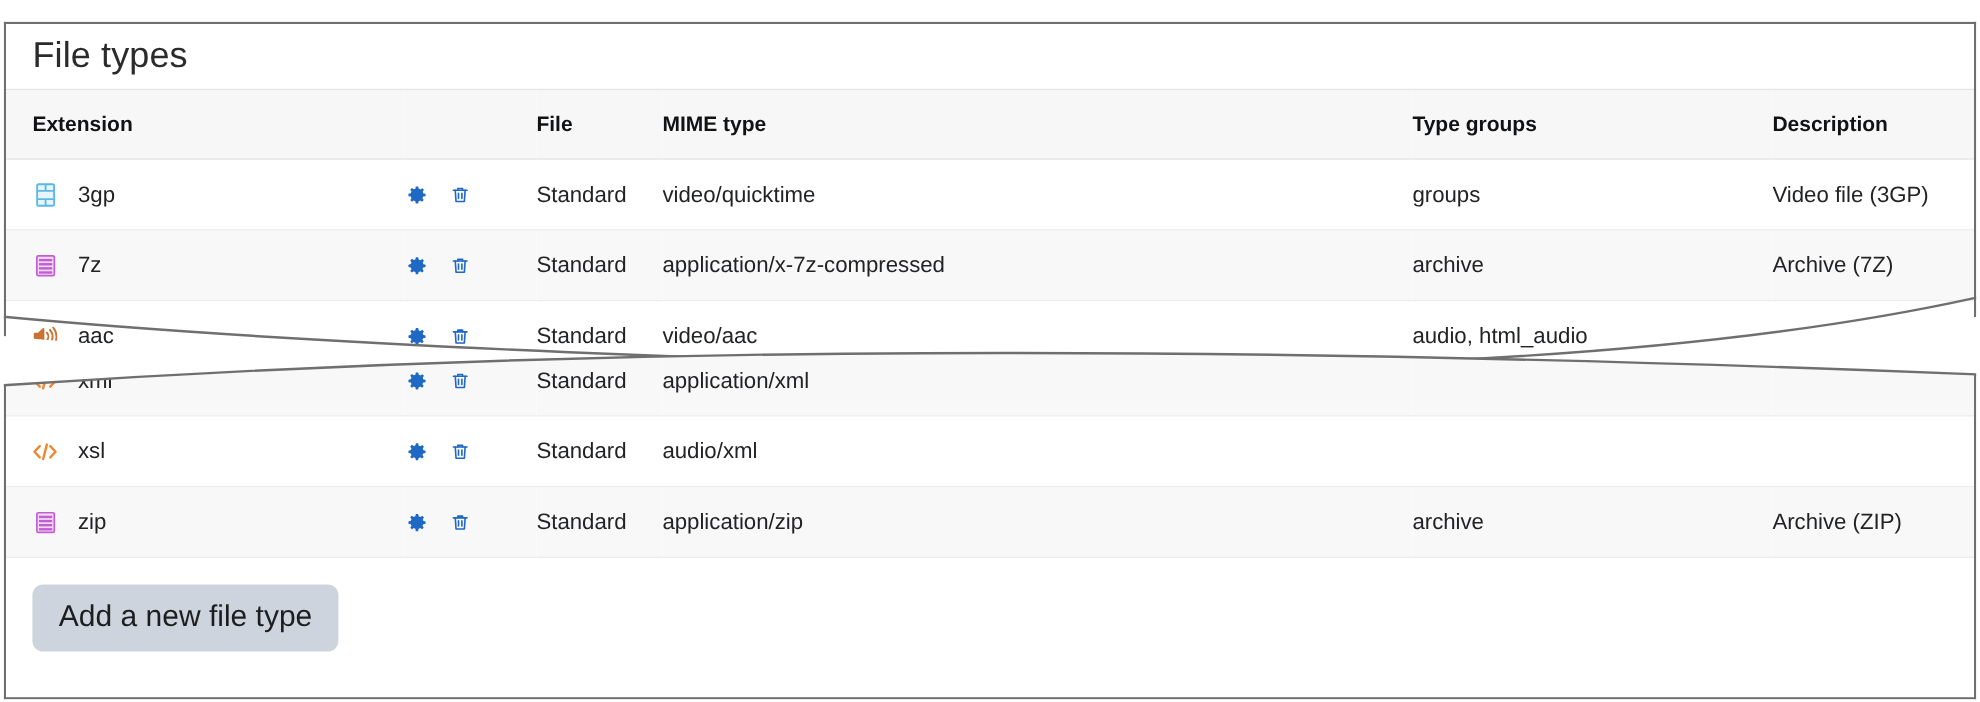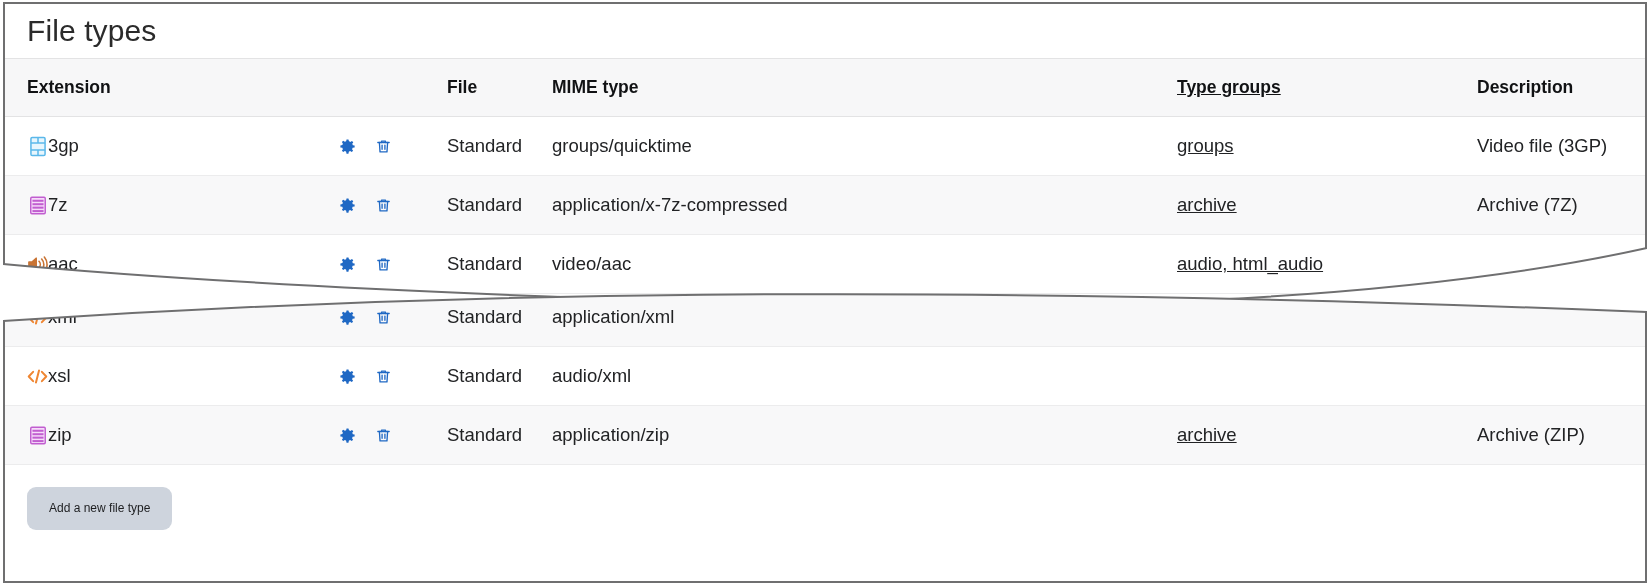--- a/index.html
+++ b/index.html
@@ -26,21 +26,21 @@
     left: 3px;
     width: 1644px;
     background: #ffffff;
     border: 2px solid #6f6f70;
     box-sizing: border-box;
     overflow: hidden;
   }
 
   
   #panel-top {
-    top: 2px;
+    top: 18px;
     height: 333px;
     border-bottom: none;
     -webkit-clip-path: path("M0,0 H1644 V246 C1400,300 1050,312 700,300 C420,291 170,278 0,262 Z");
     clip-path: path("M0,0 H1644 V246 C1400,300 1050,312 700,300 C420,291 170,278 0,262 Z");
   }
   
   #tear-top {
     position: absolute;
     left: 3px;
     top: 2px;
@@ -109,29 +109,30 @@
     overflow: hidden;
   }
   tbody tr.odd  { background: #ffffff; }
   tbody tr.even { background: #f8f8f9; }
 
   
   .c-ext   { width: 310px; padding-left: 22px !important; }
   .c-act   { width: 110px; }
   .c-type  { width: 105px; }
   .c-mime  { width: 625px; }
-  .c-grp   { width: 300px; text-decoration: underline; }
+  .c-grp   { width: 300px; }
   .c-desc  { width: 280px; }
 
   thead .c-ext  { padding-left: 22px !important; margin-left: 20px; }
 
   
   .ext-cell {
     display: flex;
     align-items: center;
+    gap: 17px;
   }
   .ext-label { line-height: 1; }
 
   
   .actions {
     display: flex;
     align-items: center;
     gap: 16px;
   }
   .icon-btn {
@@ -158,21 +159,21 @@
     padding: 22px 0 0 22px;
     background: #ffffff;
   }
   .btn-add {
     display: inline-block;
     background: #ced4dd;
     color: #1d1e20;
     border: none;
     border-radius: 9px;
     font-family: inherit;
-    font-size: 12px;
+    font-size: 25px;
     padding: 15px 22px 16px 22px;
     cursor: pointer;
     line-height: 1;
   }
 </style>
 </head>
 <body>
 
 <div class="page">
 
@@ -221,21 +222,21 @@
                   <svg width="17" height="19" viewBox="0 0 24 24" fill="none" stroke="#1f68c4" stroke-width="1.9" stroke-linecap="round" stroke-linejoin="round">
                     <path d="M4 6.4h16"></path>
                     <path d="M9.2 6.4V4.4h5.6v2"></path>
                     <path d="M6.2 6.4l.9 13.2h9.8l.9-13.2"></path>
                     <path d="M10 10v6M14 10v6"></path>
                   </svg>
                 </span>
               </span>
             </td>
             <td class="c-type">Standard</td>
-            <td class="c-mime">groups/quicktime</td>
+            <td class="c-mime">video/quicktime</td>
             <td class="c-grp">groups</td>
             <td class="c-desc">Video file (3GP)</td>
           </tr>
           <tr class="even">
             <td class="c-ext">
               <span class="ext-cell">
                 <span class="ftype-icon">
                   <svg width="18" height="21" viewBox="0 0 18 22" fill="none">
                     <rect x="1.4" y="2.4" width="15.2" height="17.2" rx="1.2" fill="#f6dcfa" stroke="#c15ed0" stroke-width="1.5"></rect>
                     <rect x="3.2" y="5.0" width="11.6" height="2.1" fill="#c15ed0"></rect>

